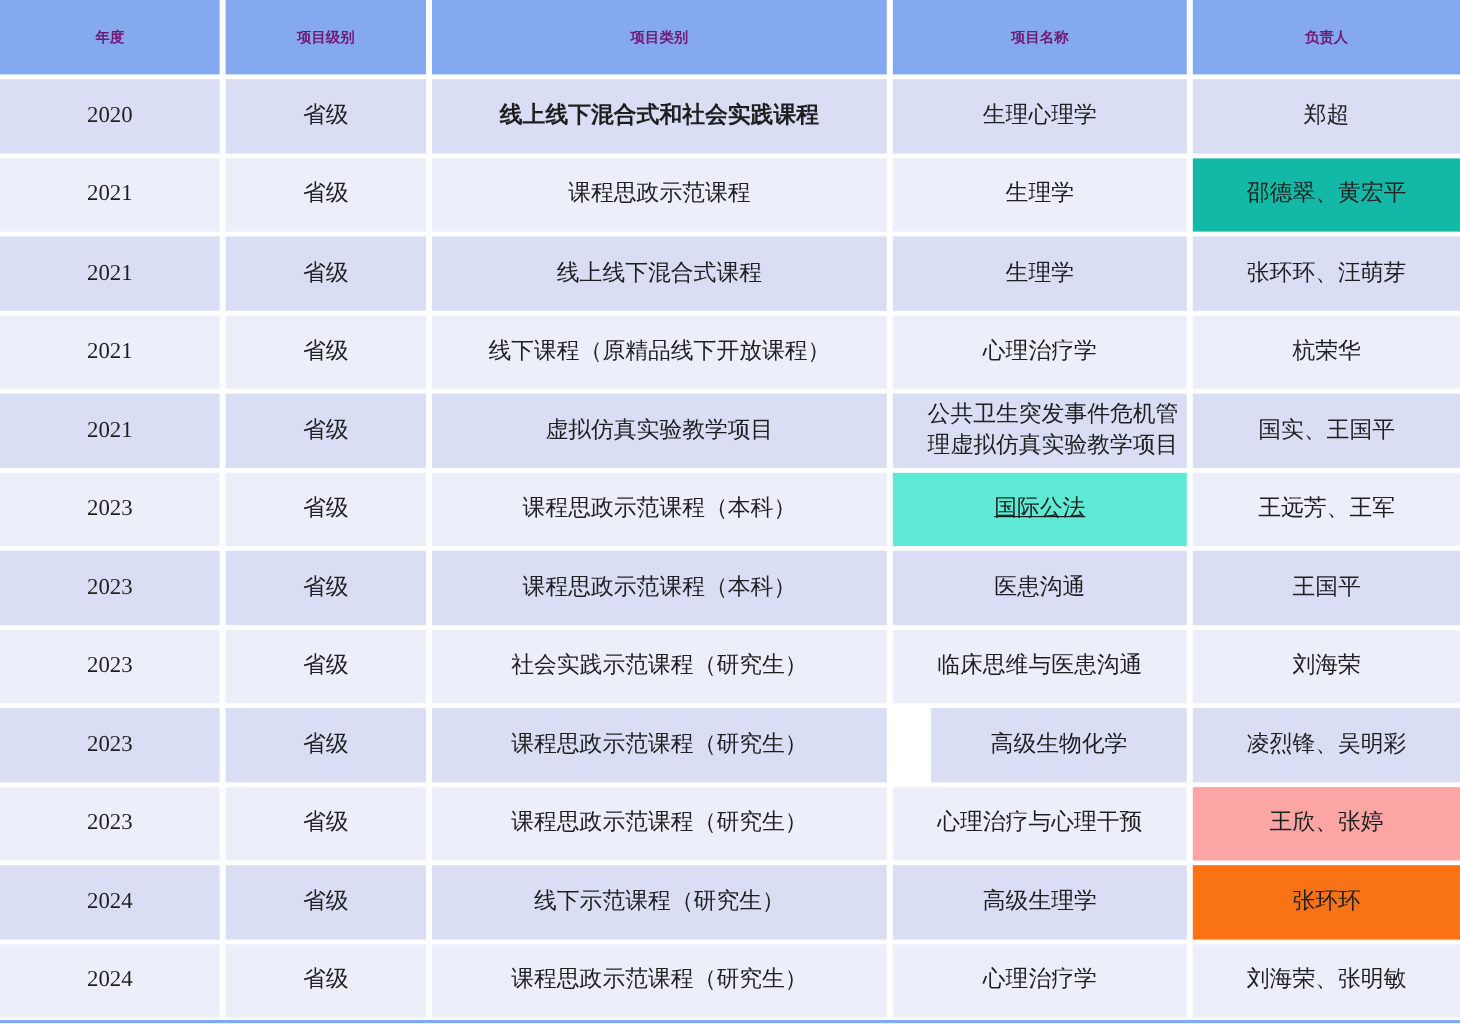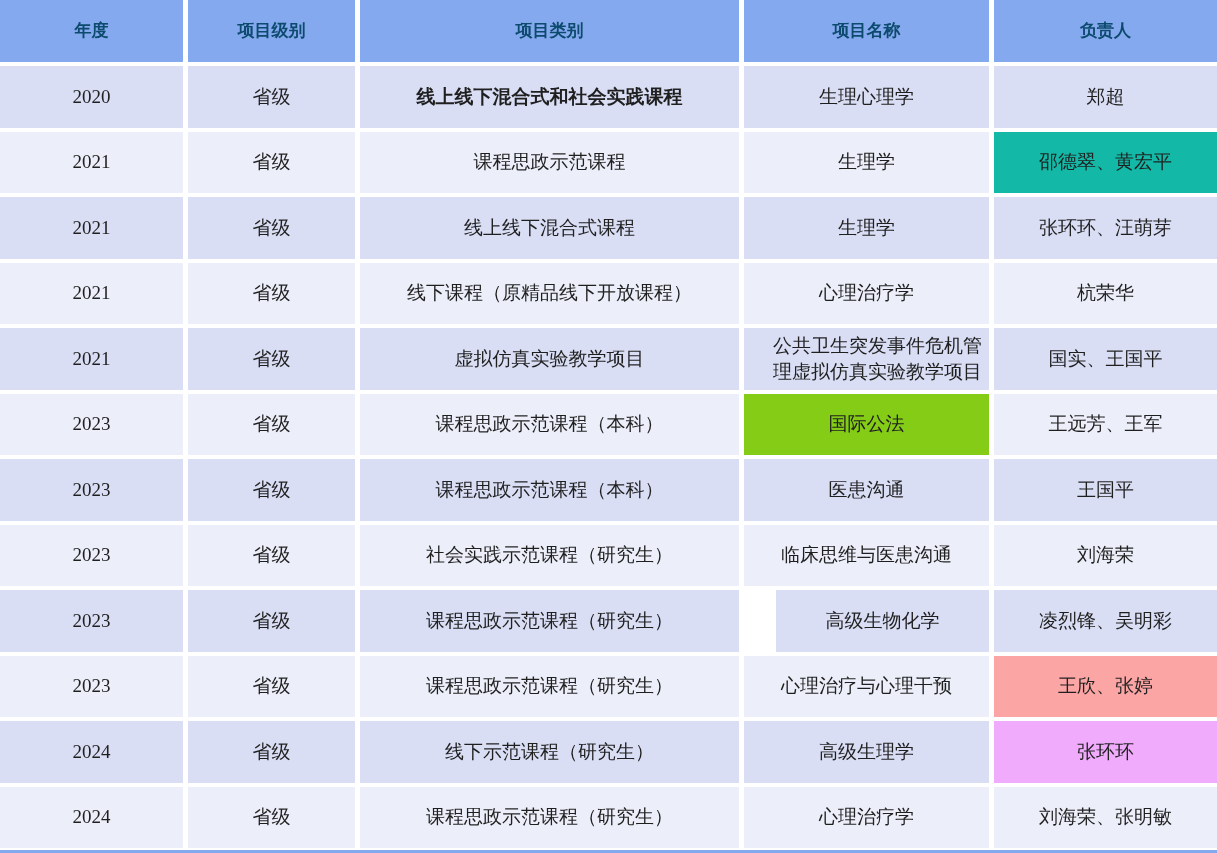--- a/index.html
+++ b/index.html
@@ -32,22 +32,22 @@
     justify-content: center;
     text-align: center;
     color: #1f1f1f;
     font-size: 19px;
     line-height: 1.35;
     padding: 0 6px;
     box-sizing: border-box;
   }
   .header-cell {
     font-weight: bold;
-    font-size: 17px;
-    color: #0c4a6e;
+    font-size: 12px;
+    color: #701a75;
   }
   .bottom-edge {
     position: absolute;
     left: 0;
     bottom: 0;
     width: 1217px;
     height: 3px;
   }
 </style>
 </head>
@@ -55,22 +55,22 @@
 
 <div class="page">
   <div class="table-grid" id="table-grid">
 
   <div class="row"><div class="cell header-cell" style="background: rgb(133, 169, 238);">年度</div><div class="cell header-cell" style="background: rgb(133, 169, 238);">项目级别</div><div class="cell header-cell" style="background: rgb(133, 169, 238);">项目类别</div><div class="cell header-cell" style="background: rgb(133, 169, 238);">项目名称</div><div class="cell header-cell" style="background: rgb(133, 169, 238);">负责人</div></div>
       <div class="row"><div class="cell" style="background: rgb(217, 222, 245);">2020</div><div class="cell" style="background: rgb(217, 222, 245);">省级</div><div class="cell" style="background: rgb(217, 222, 245); font-weight: bold;">线上线下混合式和社会实践课程</div><div class="cell" style="background: rgb(217, 222, 245);">生理心理学</div><div class="cell" style="background: rgb(217, 222, 245);">郑超</div></div>
       <div class="row"><div class="cell" style="background: rgb(236, 239, 250);">2021</div><div class="cell" style="background: rgb(236, 239, 250);">省级</div><div class="cell" style="background: rgb(236, 239, 250);">课程思政示范课程</div><div class="cell" style="background: rgb(236, 239, 250);">生理学</div><div class="cell" style="background: #14b8a6;">邵德翠、黄宏平</div></div>
       <div class="row"><div class="cell" style="background: rgb(217, 222, 245);">2021</div><div class="cell" style="background: rgb(217, 222, 245);">省级</div><div class="cell" style="background: rgb(217, 222, 245);">线上线下混合式课程</div><div class="cell" style="background: rgb(217, 222, 245);">生理学</div><div class="cell" style="background: rgb(217, 222, 245);">张环环、汪萌芽</div></div>
       <div class="row"><div class="cell" style="background: rgb(236, 239, 250);">2021</div><div class="cell" style="background: rgb(236, 239, 250);">省级</div><div class="cell" style="background: rgb(236, 239, 250);">线下课程（原精品线下开放课程）</div><div class="cell" style="background: rgb(236, 239, 250);">心理治疗学</div><div class="cell" style="background: rgb(236, 239, 250);">杭荣华</div></div>
       <div class="row"><div class="cell" style="background: rgb(217, 222, 245);">2021</div><div class="cell" style="background: rgb(217, 222, 245);">省级</div><div class="cell" style="background: rgb(217, 222, 245);">虚拟仿真实验教学项目</div><div class="cell" style="background: rgb(217, 222, 245); padding-left: 28px;">公共卫生突发事件危机管理虚拟仿真实验教学项目</div><div class="cell" style="background: rgb(217, 222, 245);">国实、王国平</div></div>
-      <div class="row"><div class="cell" style="background: rgb(236, 239, 250);">2023</div><div class="cell" style="background: rgb(236, 239, 250);">省级</div><div class="cell" style="background: rgb(236, 239, 250);">课程思政示范课程（本科）</div><div class="cell" style="background: #84cc16;">国际公法</div><div class="cell" style="background: rgb(236, 239, 250);">王远芳、王军</div></div>
+      <div class="row"><div class="cell" style="background: rgb(236, 239, 250);">2023</div><div class="cell" style="background: rgb(236, 239, 250);">省级</div><div class="cell" style="background: rgb(236, 239, 250);">课程思政示范课程（本科）</div><div class="cell" style="background: #5eead4; text-decoration: underline;">国际公法</div><div class="cell" style="background: rgb(236, 239, 250);">王远芳、王军</div></div>
       <div class="row"><div class="cell" style="background: rgb(217, 222, 245);">2023</div><div class="cell" style="background: rgb(217, 222, 245);">省级</div><div class="cell" style="background: rgb(217, 222, 245);">课程思政示范课程（本科）</div><div class="cell" style="background: rgb(217, 222, 245);">医患沟通</div><div class="cell" style="background: rgb(217, 222, 245);">王国平</div></div>
       <div class="row"><div class="cell" style="background: rgb(236, 239, 250);">2023</div><div class="cell" style="background: rgb(236, 239, 250);">省级</div><div class="cell" style="background: rgb(236, 239, 250);">社会实践示范课程（研究生）</div><div class="cell" style="background: rgb(236, 239, 250);">临床思维与医患沟通</div><div class="cell" style="background: rgb(236, 239, 250);">刘海荣</div></div>
       <div class="row"><div class="cell" style="background: rgb(217, 222, 245);">2023</div><div class="cell" style="background: rgb(217, 222, 245);">省级</div><div class="cell" style="background: rgb(217, 222, 245);">课程思政示范课程（研究生）</div><div class="cell" style="background: rgb(217, 222, 245); margin-left: 32px;">高级生物化学</div><div class="cell" style="background: rgb(217, 222, 245);">凌烈锋、吴明彩</div></div>
       <div class="row"><div class="cell" style="background: rgb(236, 239, 250);">2023</div><div class="cell" style="background: rgb(236, 239, 250);">省级</div><div class="cell" style="background: rgb(236, 239, 250);">课程思政示范课程（研究生）</div><div class="cell" style="background: rgb(236, 239, 250);">心理治疗与心理干预</div><div class="cell" style="background: #fca5a5;">王欣、张婷</div></div>
-      <div class="row"><div class="cell" style="background: rgb(217, 222, 245);">2024</div><div class="cell" style="background: rgb(217, 222, 245);">省级</div><div class="cell" style="background: rgb(217, 222, 245);">线下示范课程（研究生）</div><div class="cell" style="background: rgb(217, 222, 245);">高级生理学</div><div class="cell" style="background: #f0abfc;">张环环</div></div>
+      <div class="row"><div class="cell" style="background: rgb(217, 222, 245);">2024</div><div class="cell" style="background: rgb(217, 222, 245);">省级</div><div class="cell" style="background: rgb(217, 222, 245);">线下示范课程（研究生）</div><div class="cell" style="background: rgb(217, 222, 245);">高级生理学</div><div class="cell" style="background: #f97316;">张环环</div></div>
       <div class="row"><div class="cell" style="background: rgb(236, 239, 250);">2024</div><div class="cell" style="background: rgb(236, 239, 250);">省级</div><div class="cell" style="background: rgb(236, 239, 250);">课程思政示范课程（研究生）</div><div class="cell" style="background: rgb(236, 239, 250);">心理治疗学</div><div class="cell" style="background: rgb(236, 239, 250);">刘海荣、张明敏</div></div>
     </div>
   <div class="bottom-edge" id="bottom-edge" style="background: rgb(133, 169, 238);"></div>
 </div>
 
 </body></html>

